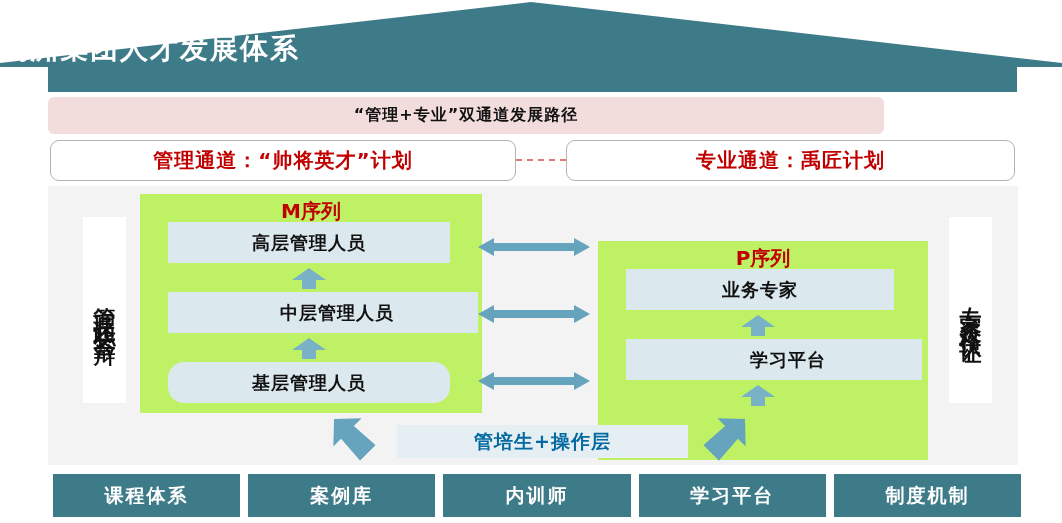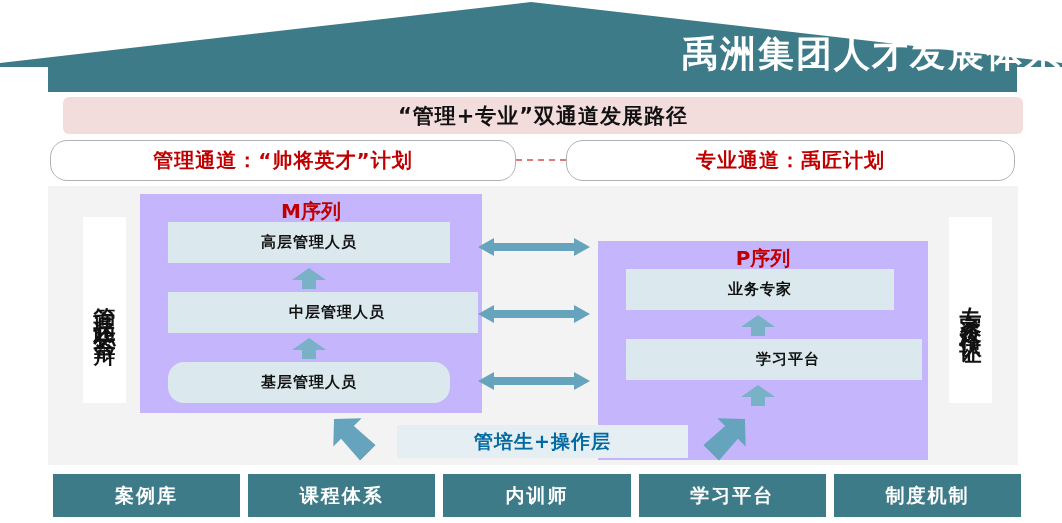--- a/index.html
+++ b/index.html
@@ -3,34 +3,34 @@
 <meta charset="utf-8">
 <style>
   html,body{margin:0;padding:0;background:#ffffff;}
   .slide{
     position:relative;width:1062px;height:523px;background:#ffffff;overflow:hidden;
     font-family:"DejaVu Sans","Liberation Sans",sans-serif;
   }
   
   .roof-svg{position:absolute;top:0;left:0;}
   .roof-title{
-    position:absolute;top:30px;left:0;width:100%;text-align:right;
-    color:#ffffff;font-size:36px;font-weight:bold;letter-spacing:2px;
+    position:absolute;top:30px;left:0;width:100%;text-align:left;
+    color:#ffffff;font-size:28px;font-weight:bold;letter-spacing:2px;
   }
   
   .banner{
-    position:absolute;left:48px;top:97px;width:960px;height:37px;
+    position:absolute;left:48px;top:97px;width:836px;height:37px;
     background:#f2dddc;border-radius:6px;
     display:flex;align-items:center;justify-content:center;
-    font-size:21px;font-weight:bold;color:#111111;letter-spacing:1px;margin-left:15px;
+    font-size:16px;font-weight:bold;color:#111111;letter-spacing:1px;
   }
   
   .channel-box{
     position:absolute;top:140px;height:39px;background:#ffffff;
-    border:1px solid #b3b3b3;border-radius:17px;
+    border:1px solid #b3b3b3;border-radius:9px;
     display:flex;align-items:center;justify-content:center;
     font-size:20px;font-weight:bold;color:#c00000;letter-spacing:1px;
   }
   .channel-left{left:50px;width:464px;}
   .channel-right{left:566px;width:447px;}
   .channel-connector{
     position:absolute;left:516px;top:159px;width:50px;height:0;
     border-top:2px dashed #e07a7a;
   }
   
@@ -40,32 +40,32 @@
   }
   .vertical-label{
     position:absolute;top:31px;width:43px;height:186px;background:#ffffff;
     display:flex;align-items:center;justify-content:center;
     writing-mode:vertical-rl;text-orientation:upright;
     font-size:22px;font-weight:bold;color:#111111;letter-spacing:7px;
   }
   .vertical-left{left:35px;}
   .vertical-right{left:901px;}
   .track-panel{
-    position:absolute;top:8px;height:219px;background:#c4b5fd;
+    position:absolute;top:8px;height:219px;background:#bef264;
   }
   .panel-left{left:92px;width:342px;}
   .panel-right{left:550px;width:330px;margin-top:47px;}
   .track-title{
     position:absolute;top:4px;left:0;width:100%;text-align:center;
     font-size:20px;font-weight:bold;color:#c00000;
   }
   .lvl-box{
     position:absolute;height:41px;background:#dbe8ee;
     display:flex;align-items:center;justify-content:center;
-    font-size:15px;font-weight:bold;color:#111111;letter-spacing:1px;
+    font-size:18px;font-weight:bold;color:#111111;letter-spacing:1px;
   }
   .panel-left .lvl-box{left:28px;width:282px;}
   .panel-right .lvl-box{left:28px;width:268px;}
   .lvl-1{top:28px;}
   .lvl-2{top:98px;padding-left:28px;}
   .lvl-3{top:168px;border-radius:16px;}
   .up-arrow{position:absolute;width:34px;height:21px;}
   .panel-left .up-arrow{left:152px;}
   .panel-right .up-arrow{left:143px;}
   .up-1{top:74px;}
@@ -172,20 +172,20 @@
     </div>
     <div class="base-box">管培生+操作层</div>
     <div class="diag-arrow diag-right">
       <svg width="40" height="48" viewBox="0 0 40 48">
           <polygon points="20,0 40,19 29,19 31,48 9,48 11,19 0,19" fill="#66a3bd"></polygon>
         </svg>
     </div>
   </div>
 
   <div class="foundation-row">
+    <div class="foundation-box">课程体系</div>
     <div class="foundation-box">案例库</div>
-    <div class="foundation-box">课程体系</div>
     <div class="foundation-box">内训师</div>
     <div class="foundation-box">学习平台</div>
     <div class="foundation-box">制度机制</div>
   </div>
 
 </div>
 
 </body></html>

